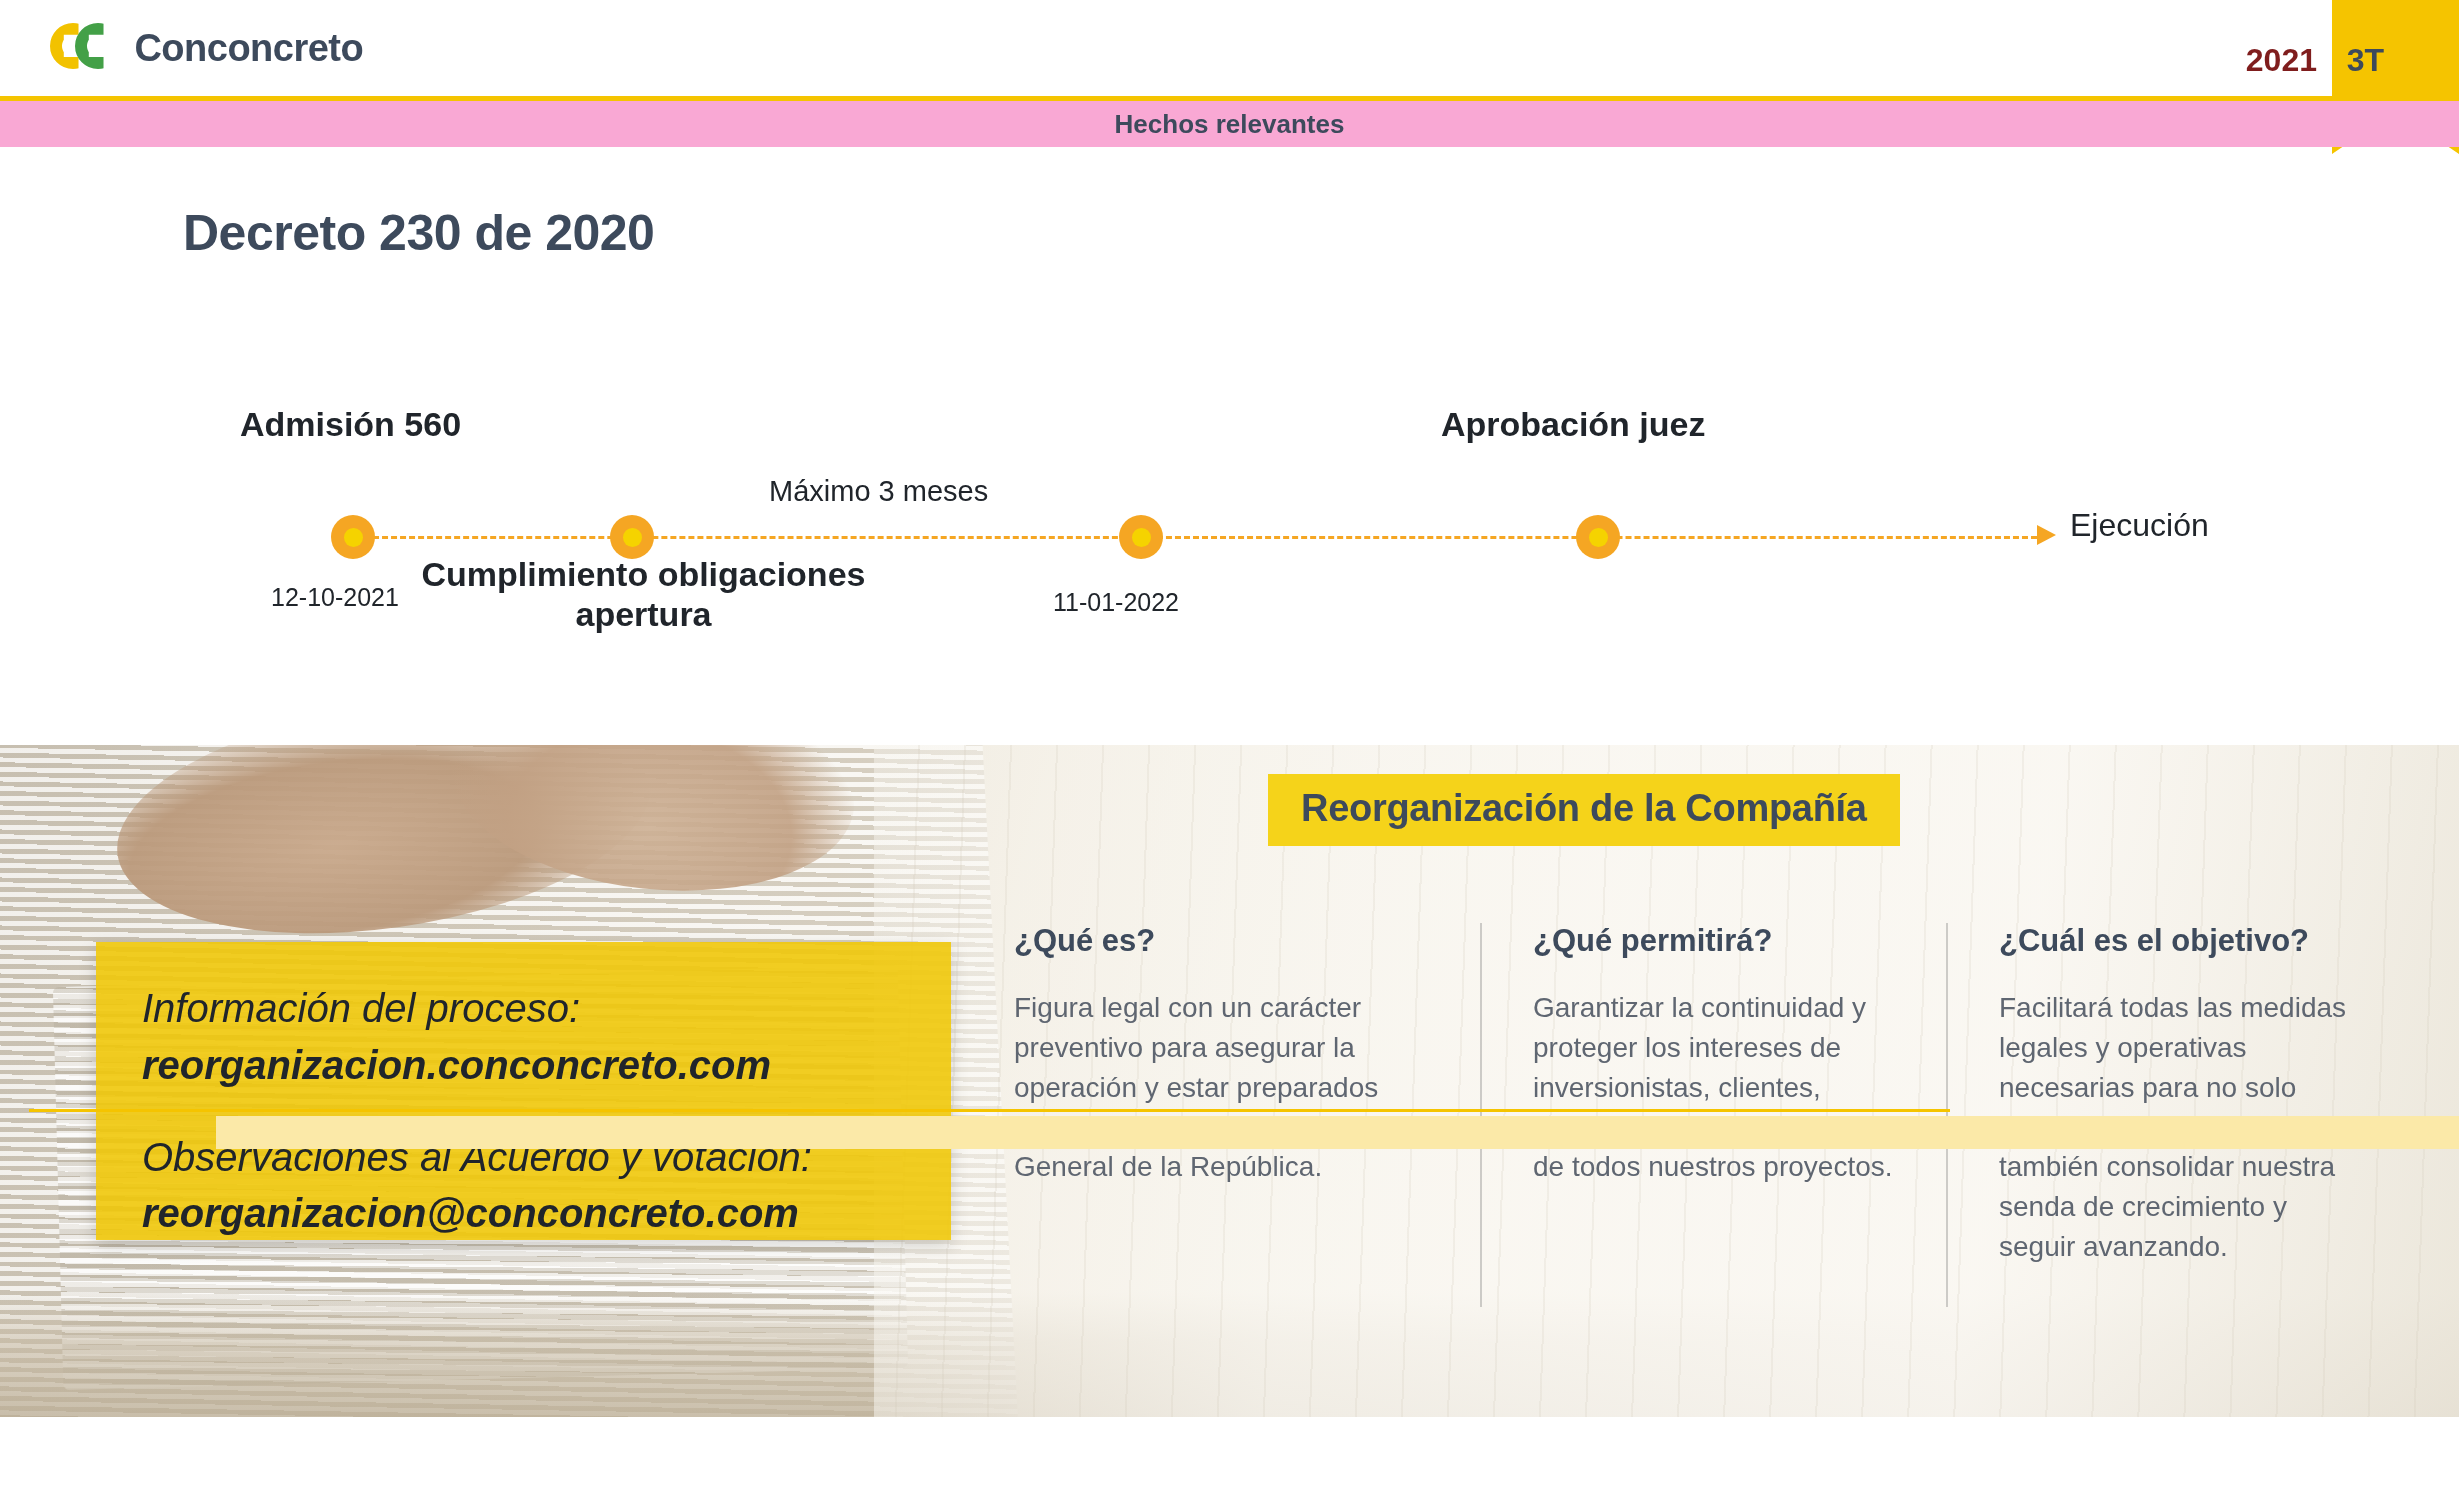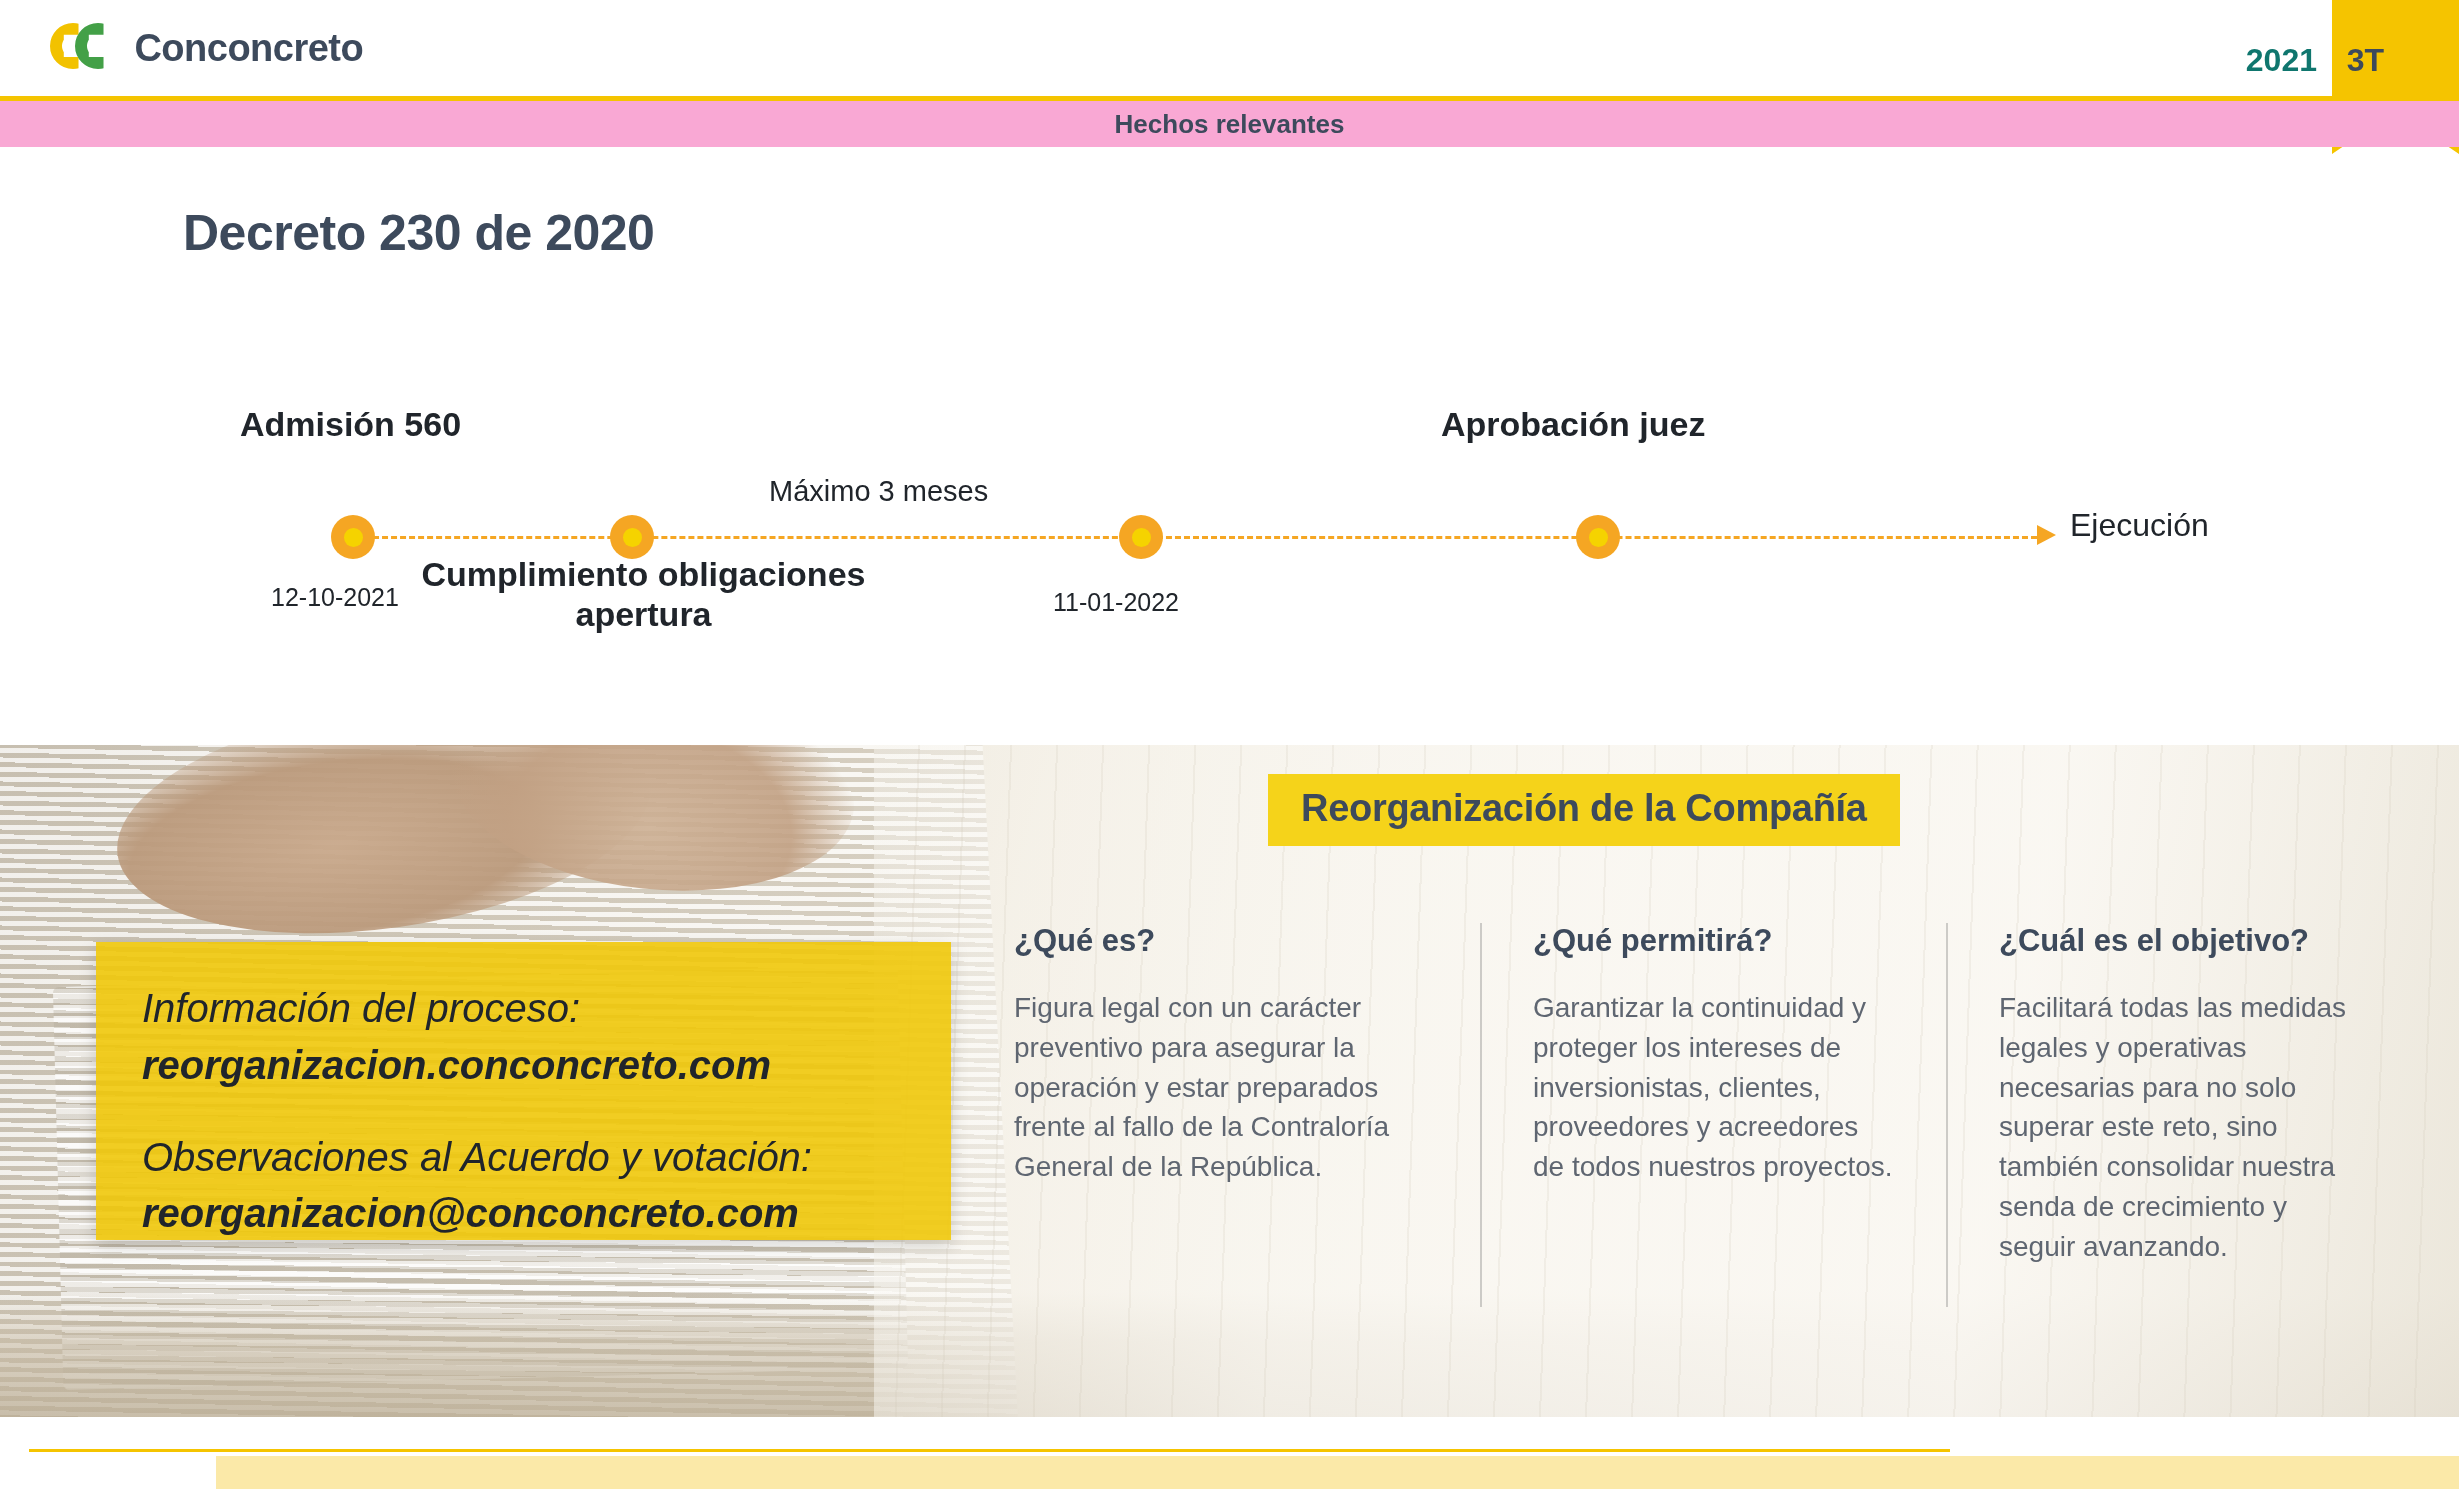--- a/index.html
+++ b/index.html
@@ -4,21 +4,21 @@
 <style>
   * { box-sizing: border-box; margin: 0; padding: 0; }
   html, body {
     width: 2459px; height: 1489px;
     background: #ffffff;
     font-family: "Liberation Sans", sans-serif;
     overflow: hidden;
   }
   .slide {
     position: relative;
-    width: 2459px; height: 1489px;
+    width: 2459px; height: 1149px;
     background: #ffffff;
     padding-left: 29px;
   }
 
   
   .header {
     position: absolute; top: 0; left: 0; width: 2459px; height: 98px;
     background: #ffffff;
   }
   .logo-wrap {
@@ -36,21 +36,21 @@
     position: absolute; left: 25px; top: 1.9px;
     width: 46px; height: 46px; border-radius: 50%;
     border: 12.5px solid #43a047;
     clip-path: polygon(0 0, 62% 0, 62% 26%, 30% 26%, 30% 74%, 62% 74%, 62% 100%, 0 100%);
   }
   .logo-text {
     font-size: 38px; font-weight: bold; color: #3d4a5c; letter-spacing: -0.5px;
   }
   .hdr-year {
     position: absolute; right: 142px; top: 42px;
-    font-size: 32px; font-weight: bold; color: #0f766e;
+    font-size: 32px; font-weight: bold; color: #7f1d1d;
   }
   .hdr-q {
     position: absolute; right: 75px; top: 42px;
     font-size: 32px; font-weight: bold; color: #3d4a5c;
   }
   .hdr-tag {
     position: absolute; right: 0; top: 0; width: 127px; height: 154px;
     background: #f5c400;
     clip-path: polygon(0 0, 100% 0, 100% 100%, 50% 72%, 0 100%);
   }

